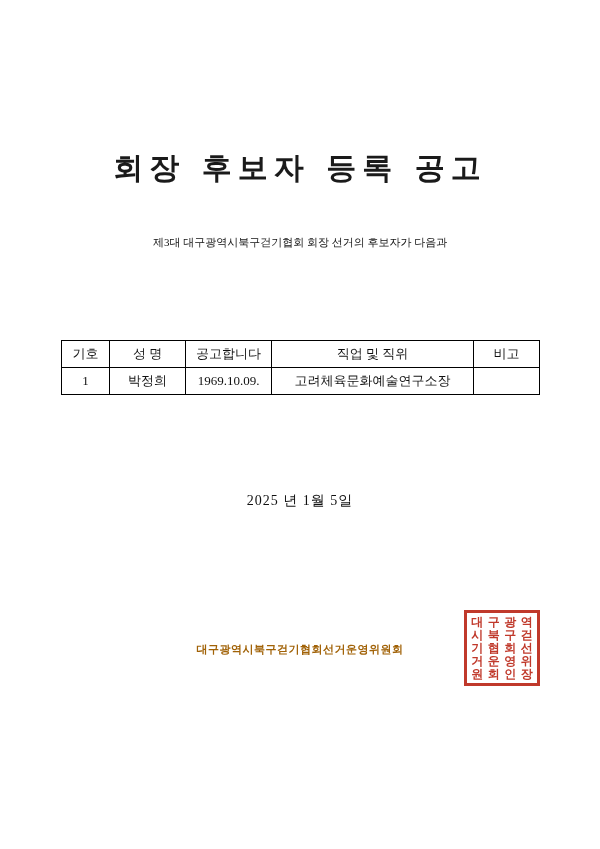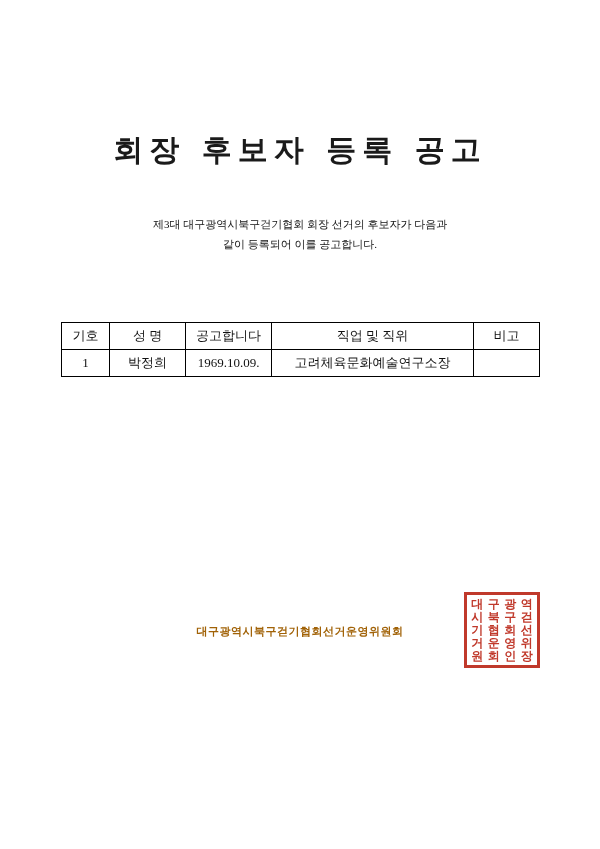--- a/index.html
+++ b/index.html
@@ -13,20 +13,21 @@
     font-family: "Liberation Serif", "DejaVu Serif", serif;
     color: #000000;
     position: relative;
     overflow: hidden;
   }
   .page {
     width: 600px;
     height: 698px;
     position: relative;
     box-sizing: border-box;
+    margin-top: 18px;
   }
 
   .doc-title {
     position: absolute;
     top: 130px;
     left: 0;
     width: 600px;
     text-align: center;
     font-size: 30px;
     font-weight: bold;
@@ -125,21 +126,20 @@
 </style>
 </head>
 <body>
 
 <div class="page">
 
   <div class="doc-title">회장 후보자 등록 공고</div>
 
   <div class="intro">
     <div>제3대 대구광역시북구걷기협회 회장 선거의 후보자가 다음과</div>
-    <div>같이 등록되어 이를 공고합니다.</div>
   </div>
 
   <div class="table-wrap">
     <table class="cand-table">
       <colgroup>
         <col class="c-no">
         <col class="c-name">
         <col class="c-birth">
         <col class="c-job">
         <col class="c-note">
@@ -158,20 +158,21 @@
           <td>1</td>
           <td>박정희</td>
           <td>1969.10.09.</td>
           <td>고려체육문화예술연구소장</td>
           <td></td>
         </tr>
       </tbody>
     </table>
   </div>
 
+  <div class="date-line">2025 년   1월   5일</div>
 
   <div class="signature">대구광역시북구걷기협회선거운영위원회</div>
 
   <div class="seal">
       <span>대</span>
       <span>구</span>
       <span>광</span>
       <span>역</span>
       <span>시</span>
       <span>북</span>

